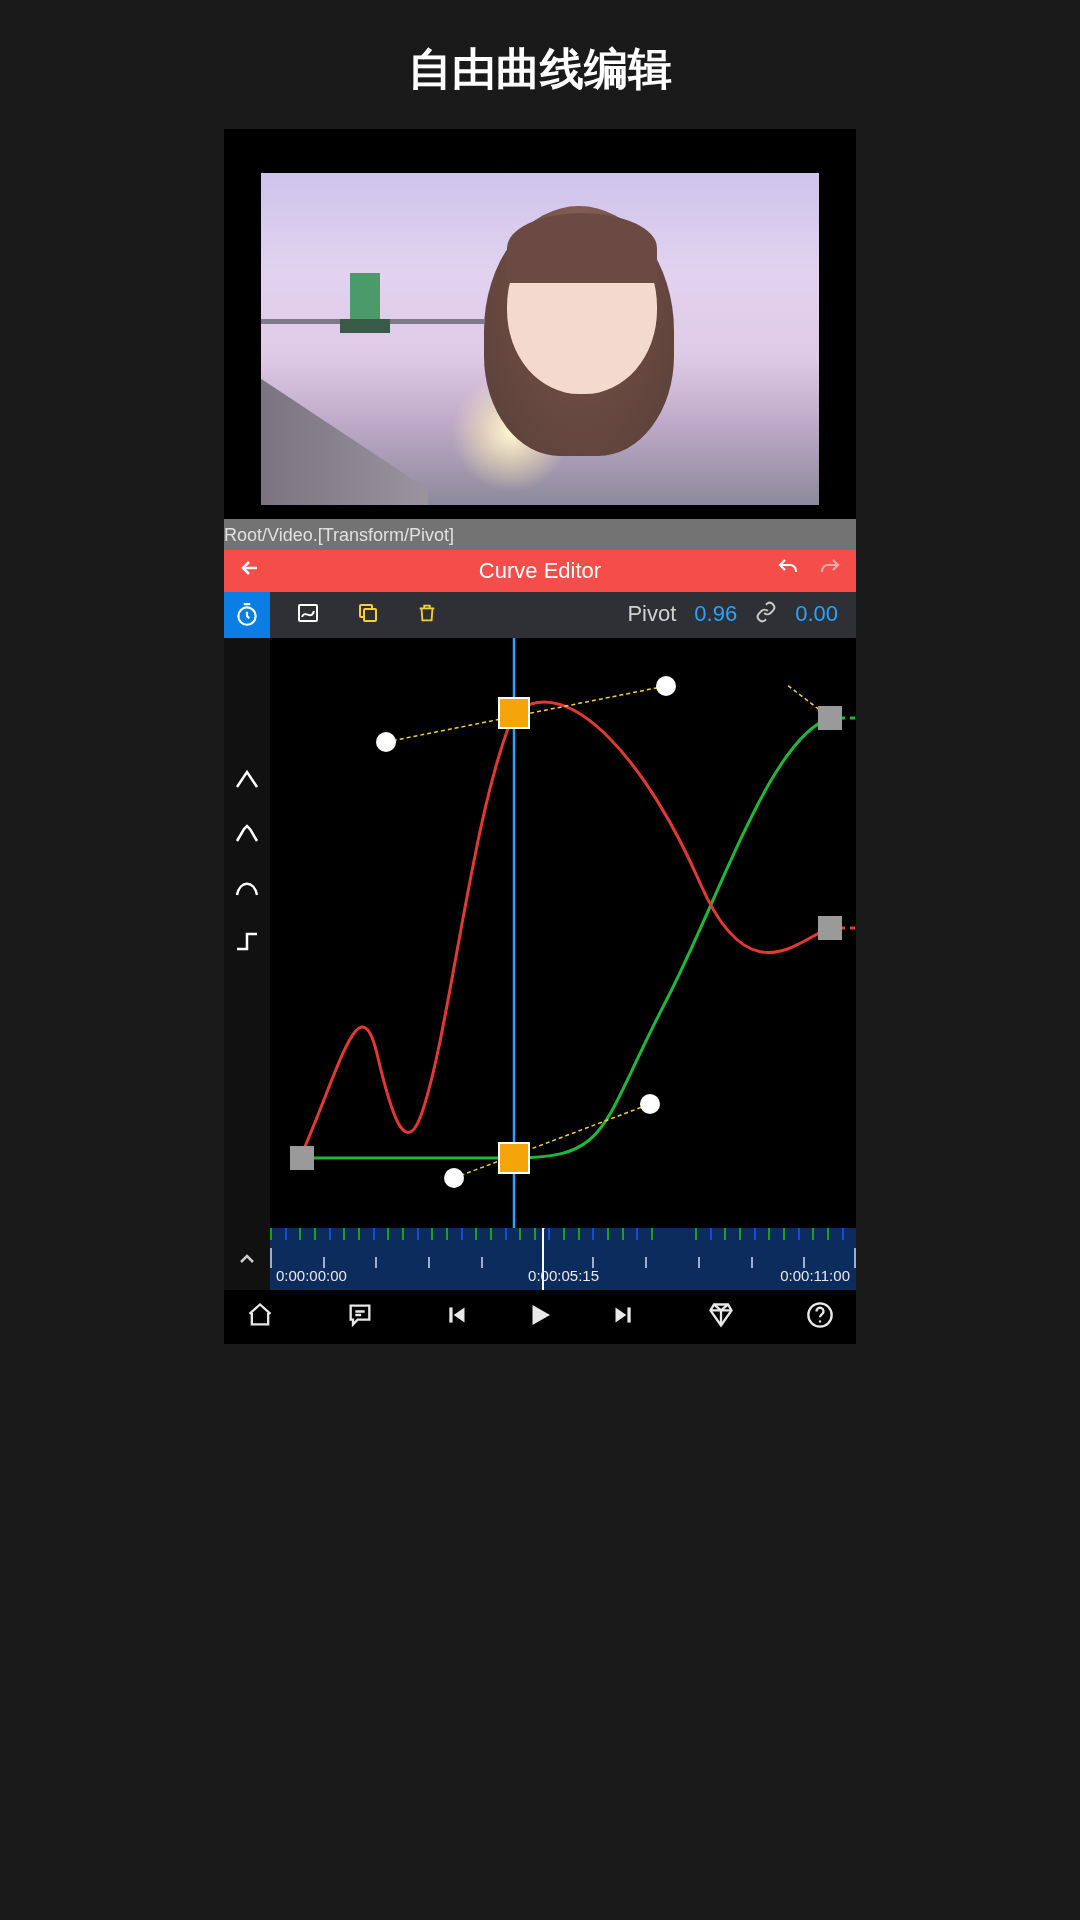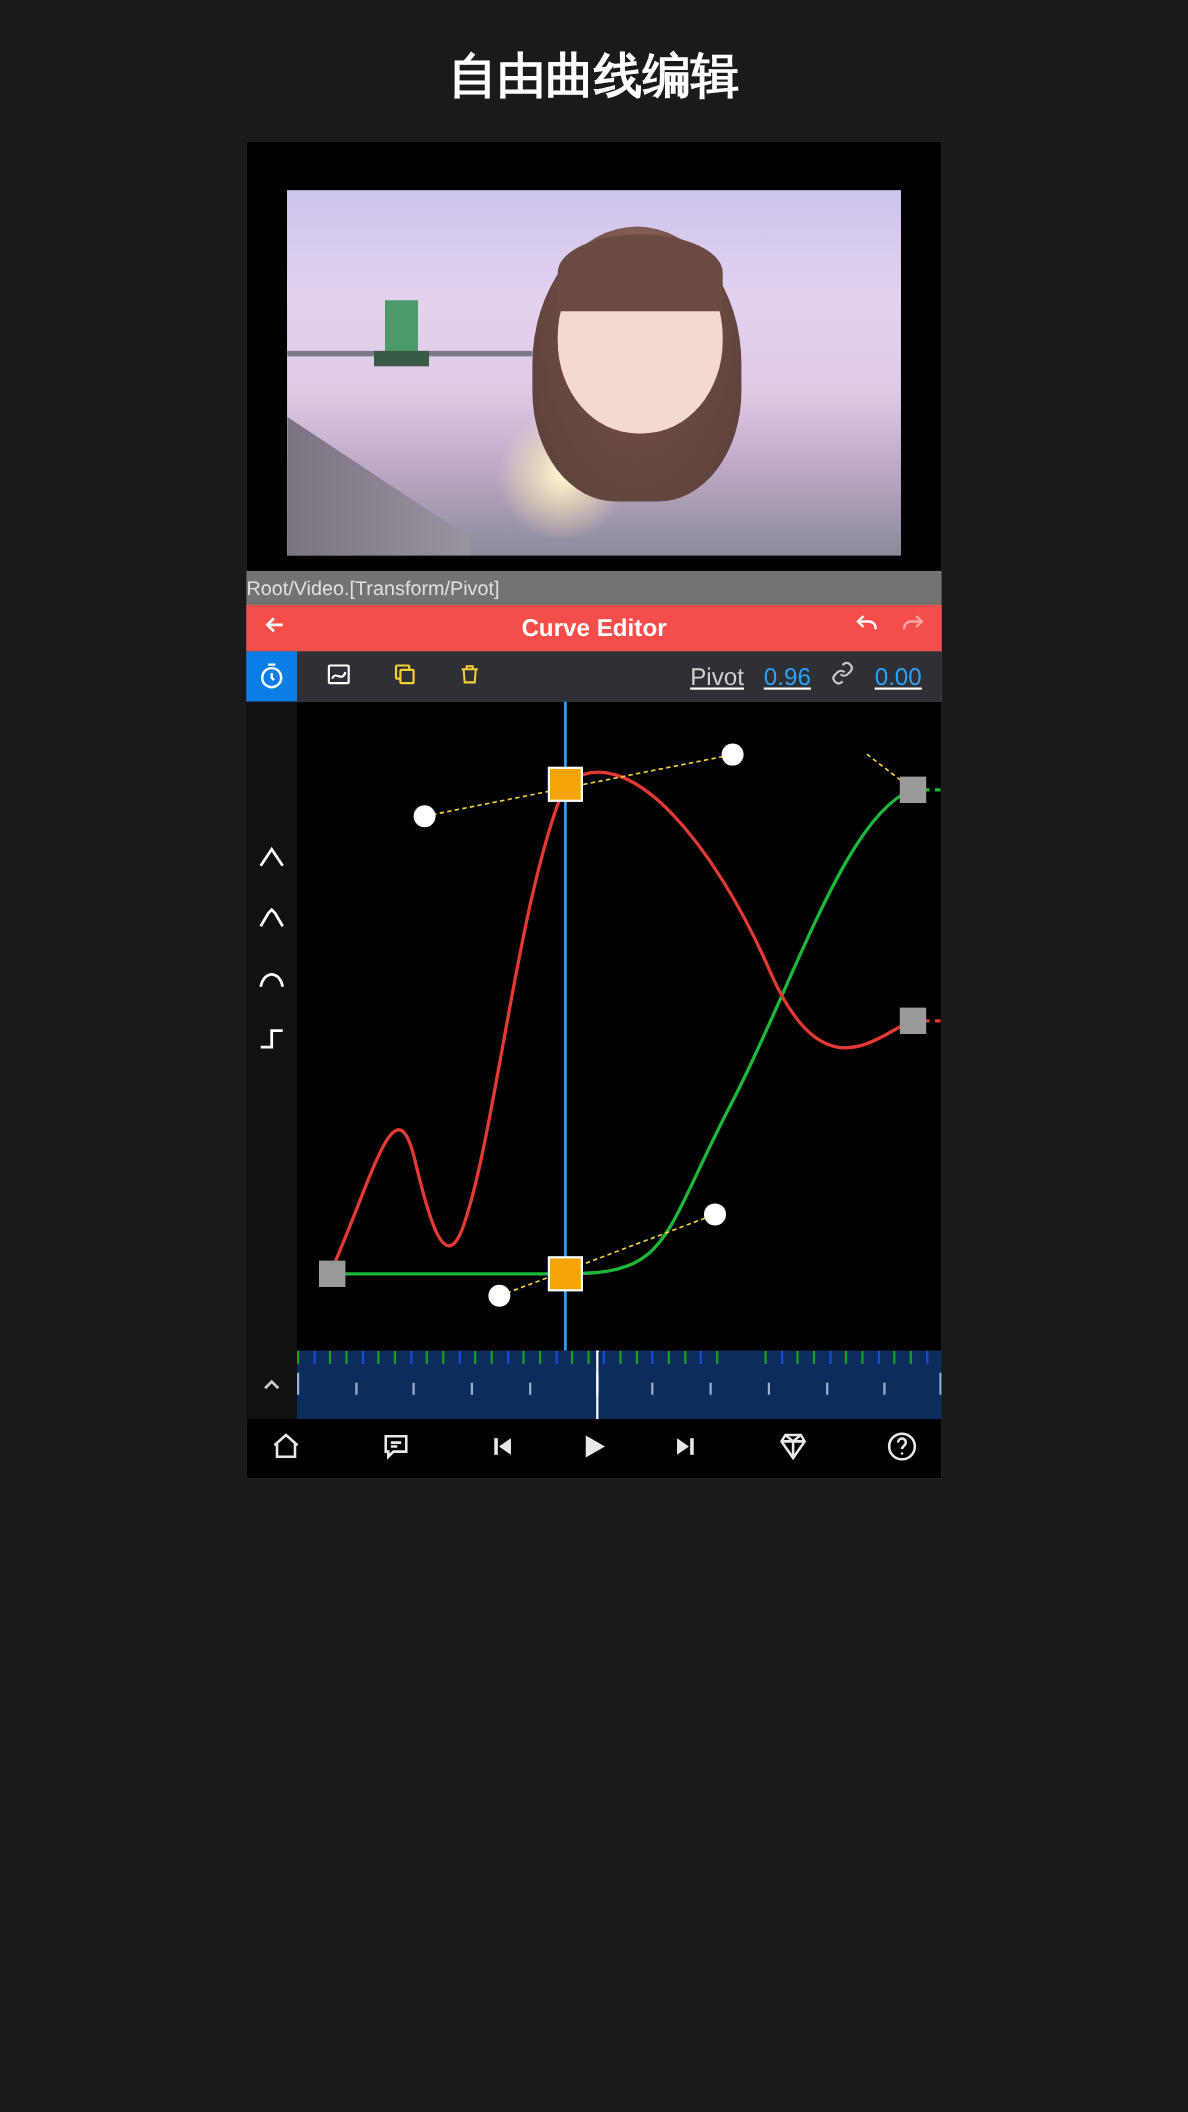--- a/index.html
+++ b/index.html
@@ -56,31 +56,31 @@
 }
 .editor-header {
   background: #f54e4a;
   height: 42px;
   display: flex;
   align-items: center;
   padding: 0 14px;
   position: relative;
 }
 .editor-header .back { color:#fff; font-size:26px; margin-right:10px; }
-.editor-header .title { color:#fff; font-size:22px; font-weight:700; flex:1; text-align:center; position:absolute; left:0; right:0; pointer-events:none;}
+.editor-header .title { color:#fff; font-size:22px; font-weight:400; flex:1; text-align:center; position:absolute; left:0; right:0; pointer-events:none;}
 .editor-header .undo, .editor-header .redo { color:#fff; font-size:22px; margin-left:auto; }
 .editor-header .redo { margin-left:18px; opacity:.5; }
 .subtoolbar {
   display:flex; align-items:center; background:#2e3036; height:46px;
 }
 .left-col { width:46px; background:#0b7ee6; height:46px; display:flex; align-items:center; justify-content:center; }
 .st-icons { display:flex; align-items:center; gap:36px; padding-left:26px; }
 .st-icons svg, .st-icons span { color:#f4d038; }
 .st-icons .white svg { stroke:#fff; }
-.pivot-group { margin-left:auto; display:flex; align-items:flex-end; gap:18px; padding-right:18px; font-size:22px;text-decoration:underline;}
+.pivot-group { margin-left:auto; display:flex; align-items:flex-start; gap:18px; padding-right:18px; font-size:22px;}
 .pivot-label { color:#d0d0d0; }
 .pivot-v1 { color:#2aa3ff; }
 .pivot-v2 { color:#2aa3ff; }
 .link-ic { color:#c8c8c8; }
 .keyframe-row { display:flex; align-items:center; background:#000; height:46px; border-top:1px solid #2a2a2a;}
 .kf-diamond { width:18px; height:18px; background:#7a7a7a; transform:rotate(45deg);}
 .kf-diamond.active { background:#f5a50a; }
 .kf-label { font-size:16px; color:#ddd; margin-left:8px;}
 .graph-wrap { display:flex; height:590px; background:#000; position:relative; }
 .side-rail { width:46px; background:#111; display:flex; flex-direction:column; align-items:center; padding-top:130px; gap:28px;}
@@ -293,20 +293,25 @@
         <div class="mt" style="left:36%; height:40%"></div>
         <div class="mt" style="left:46.5%; height:70%"></div>
         <div class="mt" style="left:55%; height:40%"></div>
         <div class="mt" style="left:64%; height:40%"></div>
         <div class="mt" style="left:73%; height:40%"></div>
         <div class="mt" style="left:82%; height:40%"></div>
         <div class="mt" style="left:91%; height:40%"></div>
         <div class="mt" style="left:99.6%; height:70%"></div>
       </div>
       <div class="playhead-tl"></div>
+      <div class="tl-labels">
+        <span>0:00:00:00</span>
+        <span>0:00:05:15</span>
+        <span>0:00:11:00</span>
+      </div>
     </div>
   </div>
 
   <div class="bottombar">
     <span><svg width="28" height="28" viewBox="0 0 24 24" fill="none" stroke="#e8e8e8" stroke-width="2">
           <path d="M3 11l9-8 9 8"></path>
           <path d="M5 10v10h14V10"></path>
         </svg></span>
     <span><svg width="28" height="28" viewBox="0 0 24 24" fill="none" stroke="#e8e8e8" stroke-width="2">
           <path d="M4 4h16v12H10l-4 4v-4H4z"></path>

